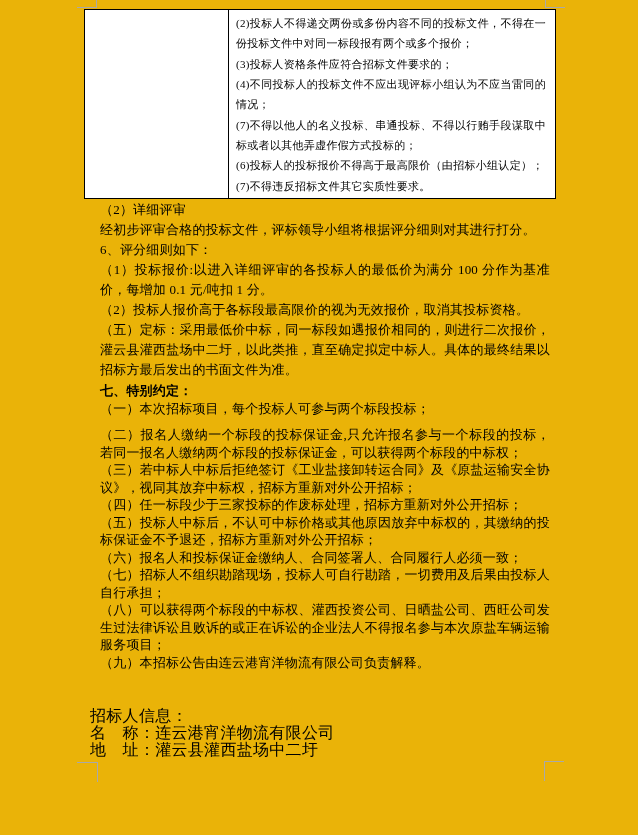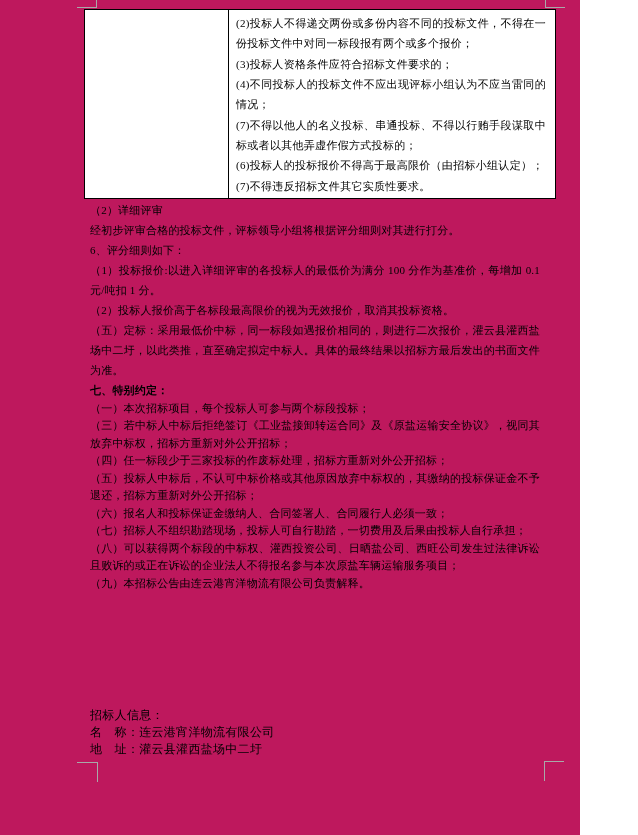--- a/index.html
+++ b/index.html
@@ -1,22 +1,22 @@
 <!DOCTYPE html>
 <html><head>
 <meta charset="utf-8">
 <style>
   * { margin:0; padding:0; box-sizing:border-box; }
   html,body { background:#ffffff; }
   body { font-family:"Liberation Serif","DejaVu Serif",serif; color:#000; }
 
   .page {
     position:relative;
-    width:580px; height:835px;
-    background:#be185d;
+    width:638px; height:835px;
+    background:#eab308;
     overflow:hidden;
   }
 
   
   .mark { position:absolute; background:#a9a9a9; }
   .m-h { height:1px; width:20px; }
   .m-v { width:1px; height:20px; }
 
   
   .doc-table {
@@ -34,36 +34,36 @@
     flex:1;
     padding:3px 9px 2px 7px;
     font-size:11px; line-height:20px;
     letter-spacing:0.3px;
     text-align:justify;
   }
   .cell-par { margin-bottom:0.5px; }
 
   
   .doc-body {
-    position:absolute; left:90px; top:200px;
+    position:absolute; left:100px; top:200px;
     width:450px;
-    font-size:11px;
+    font-size:13px;
     letter-spacing:0.2px;
     text-align:justify;
   }
   .par { line-height:20px; }
   .par.tight { line-height:17.5px; }
   .par.bold { font-weight:bold; }
   .par.gap-before { margin-top:9px; }
   .par.section-start { margin-top:2px; }
 
   
   .bidder-info {
     position:absolute; left:90px; top:707px;
-    font-size:12px; line-height:17px;
+    font-size:16px; line-height:17px;
     letter-spacing:0.3px;
   }
 </style>
 </head>
 <body>
 
 <div class="page">
 
   <div class="mark m-h" style="left:77px; top:7px;"></div>
   <div class="mark m-v" style="left:96px; top:-13px;"></div>
@@ -88,20 +88,21 @@
 
   <div class="doc-body">
       <div class="par">（2）详细评审</div>
       <div class="par">经初步评审合格的投标文件，评标领导小组将根据评分细则对其进行打分。</div>
       <div class="par">6、评分细则如下：</div>
       <div class="par">（1）投标报价:以进入详细评审的各投标人的最低价为满分 100 分作为基准价，每增加 0.1 元/吨扣 1 分。</div>
       <div class="par">（2）投标人报价高于各标段最高限价的视为无效报价，取消其投标资格。</div>
       <div class="par">（五）定标：采用最低价中标，同一标段如遇报价相同的，则进行二次报价，灌云县灌西盐场中二圩，以此类推，直至确定拟定中标人。具体的最终结果以招标方最后发出的书面文件为准。</div>
       <div class="par tight bold section-start">七、特别约定：</div>
       <div class="par tight">（一）本次招标项目，每个投标人可参与两个标段投标；</div>
+      <div class="par tight gap-before">（二）报名人缴纳一个标段的投标保证金,只允许报名参与一个标段的投标，若同一报名人缴纳两个标段的投标保证金，可以获得两个标段的中标权；</div>
       <div class="par tight">（三）若中标人中标后拒绝签订《工业盐接卸转运合同》及《原盐运输安全协议》，视同其放弃中标权，招标方重新对外公开招标；</div>
       <div class="par tight">（四）任一标段少于三家投标的作废标处理，招标方重新对外公开招标；</div>
       <div class="par tight">（五）投标人中标后，不认可中标价格或其他原因放弃中标权的，其缴纳的投标保证金不予退还，招标方重新对外公开招标；</div>
       <div class="par tight">（六）报名人和投标保证金缴纳人、合同签署人、合同履行人必须一致；</div>
       <div class="par tight">（七）招标人不组织勘踏现场，投标人可自行勘踏，一切费用及后果由投标人自行承担；</div>
       <div class="par tight">（八）可以获得两个标段的中标权、灌西投资公司、日晒盐公司、西旺公司发生过法律诉讼且败诉的或正在诉讼的企业法人不得报名参与本次原盐车辆运输服务项目；</div>
       <div class="par tight">（九）本招标公告由连云港宵洋物流有限公司负责解释。</div>
     </div>
 
   <div class="bidder-info">

